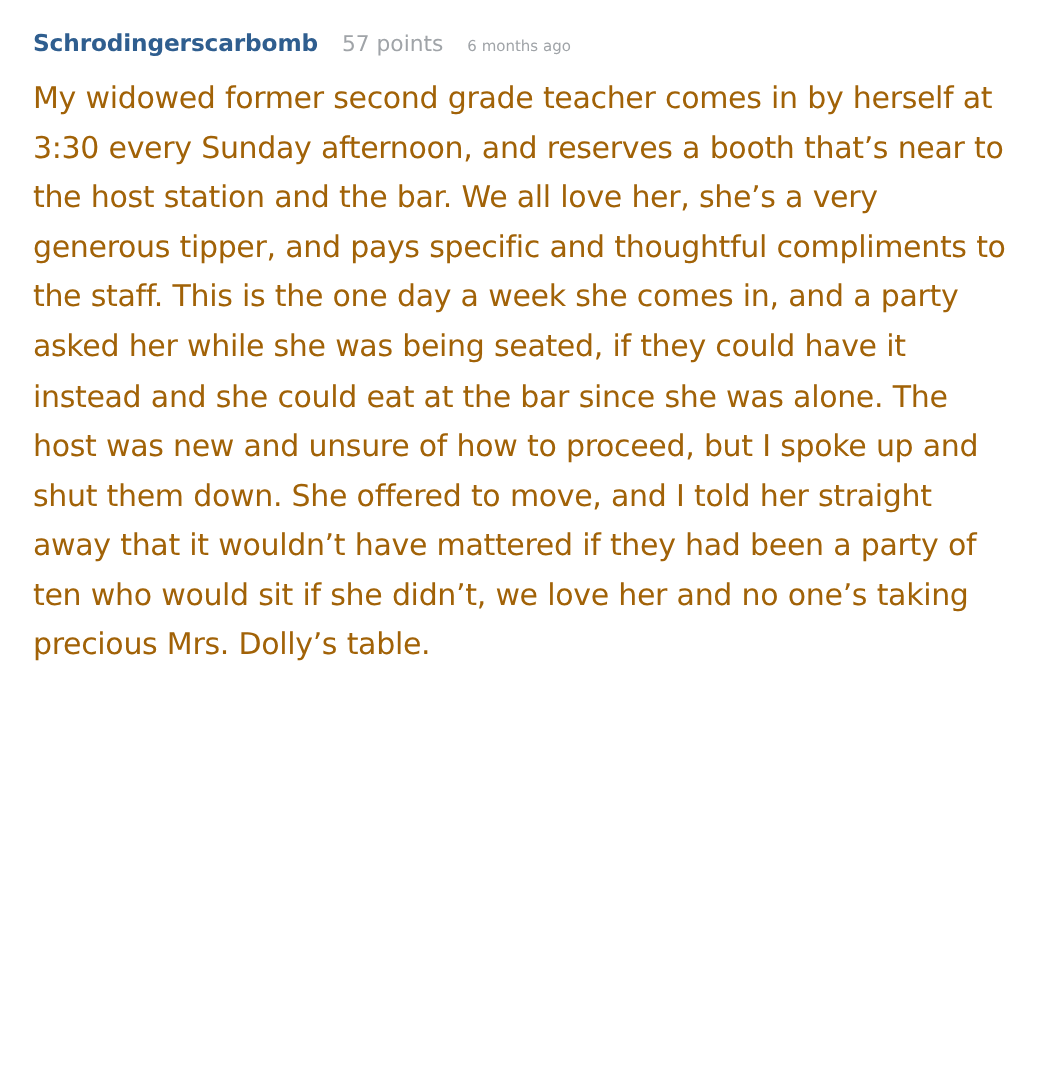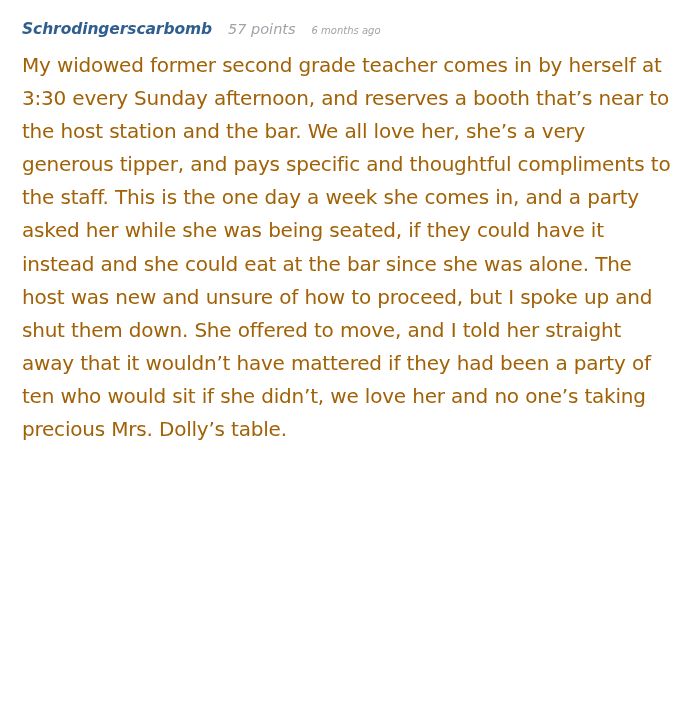--- a/index.html
+++ b/index.html
@@ -17,21 +17,20 @@
     box-sizing: border-box;
     width: 700px;
     padding: 20px 22px 0 22px;
   }
   .comment-header {
     display: flex;
     align-items: baseline;
     gap: 16px;
     margin-bottom: 11px;
     white-space: nowrap;
-    font-style: italic;
   }
   .author {
     font-size: 15.5px;
     font-weight: bold;
     color: #2f5e8f;
     letter-spacing: -0.1px;
   }
   .points {
     font-size: 14.5px;
     color: #a0a4a8;

